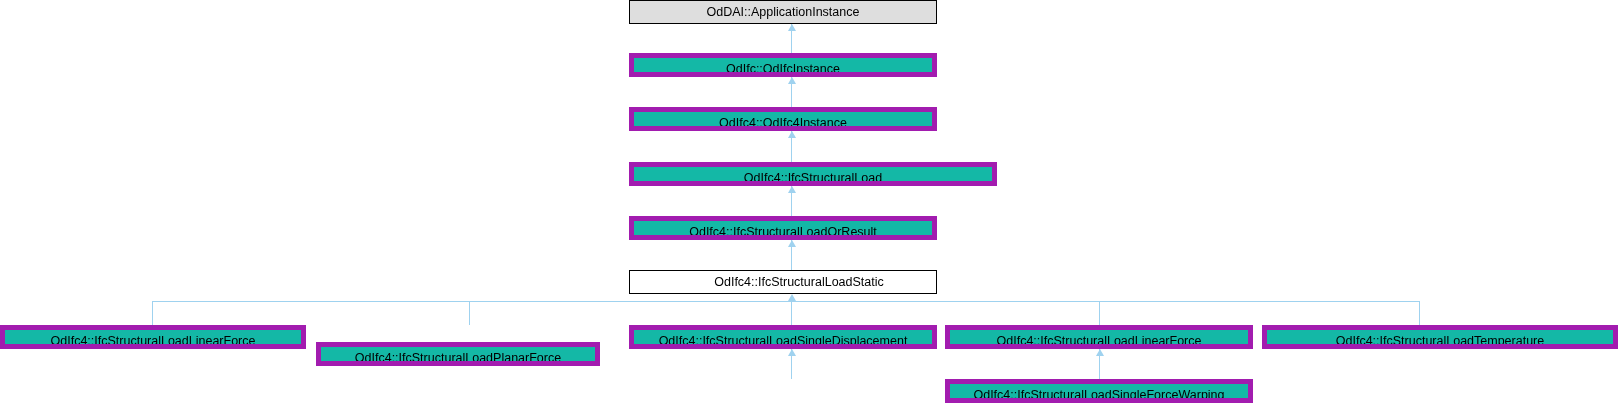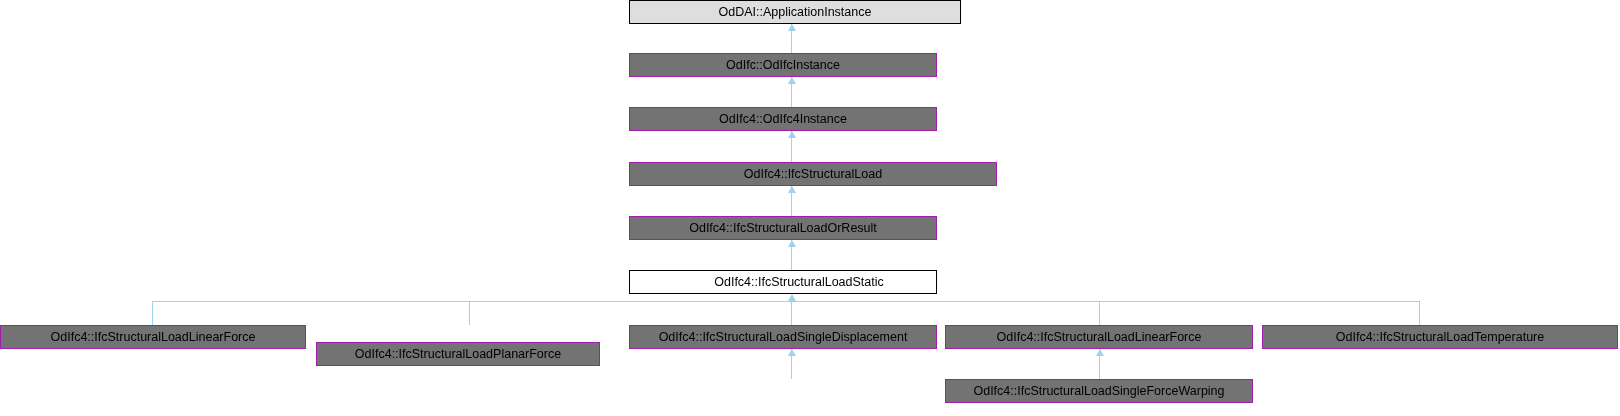--- a/index.html
+++ b/index.html
@@ -23,22 +23,22 @@
     box-sizing: border-box;
     height: 24px;
     line-height: 22px;
     text-align: center;
     font-size: 12.5px;
     color: #000000;
     white-space: nowrap;
     overflow: hidden;
   }
   .node.normal {
-    background: #737373;
-    border: 1px solid #a21caf;
+    background: #14b8a6;
+    border: 5px solid #a21caf;
   }
   .node.root {
     background: #dedede;
     border: 1px solid #000000;
   }
   .node.current {
     background: #ffffff;
     border: 1.5px solid #000000;
     padding-left: 32px;
   }
@@ -84,21 +84,21 @@
   <div class="edge v" style="left:469px; top:301px; height:24px;"></div>
   <div class="edge v" style="left:1099px; top:301px; height:24px;"></div>
   <div class="edge v" style="left:1419px; top:301px; height:24px;"></div>
 
   <div class="edge v" style="left:791px; top:349px; height:30px;"></div>
   <div class="arrow" style="left:788px; top:349px;"></div>
 
   <div class="edge v" style="left:1099px; top:349px; height:30px;"></div>
   <div class="arrow" style="left:1096px; top:349px;"></div>
 
-  <div class="node root" style="left:629px; top:0px; width:332px;">OdDAI::ApplicationInstance</div>
+  <div class="node root" style="left:629px; top:0px; width:308px;">OdDAI::ApplicationInstance</div>
   <div class="node normal" style="left:629px; top:53px; width:308px;">OdIfc::OdIfcInstance</div>
   <div class="node normal" style="left:629px; top:107px; width:308px;">OdIfc4::OdIfc4Instance</div>
   <div class="node normal" style="left:629px; top:162px; width:368px;">OdIfc4::IfcStructuralLoad</div>
   <div class="node normal" style="left:629px; top:216px; width:308px;">OdIfc4::IfcStructuralLoadOrResult</div>
   <div class="node current" style="left:629px; top:270px; width:308px;">OdIfc4::IfcStructuralLoadStatic</div>
   <div class="node normal" style="left:0px; top:325px; width:306px;">OdIfc4::IfcStructuralLoadLinearForce</div>
   <div class="node normal" style="left:316px; top:342px; width:284px;">OdIfc4::IfcStructuralLoadPlanarForce</div>
   <div class="node normal" style="left:629px; top:325px; width:308px;">OdIfc4::IfcStructuralLoadSingleDisplacement</div>
   <div class="node normal" style="left:945px; top:325px; width:308px;">OdIfc4::IfcStructuralLoadLinearForce</div>
   <div class="node normal" style="left:1262px; top:325px; width:356px;">OdIfc4::IfcStructuralLoadTemperature</div>

